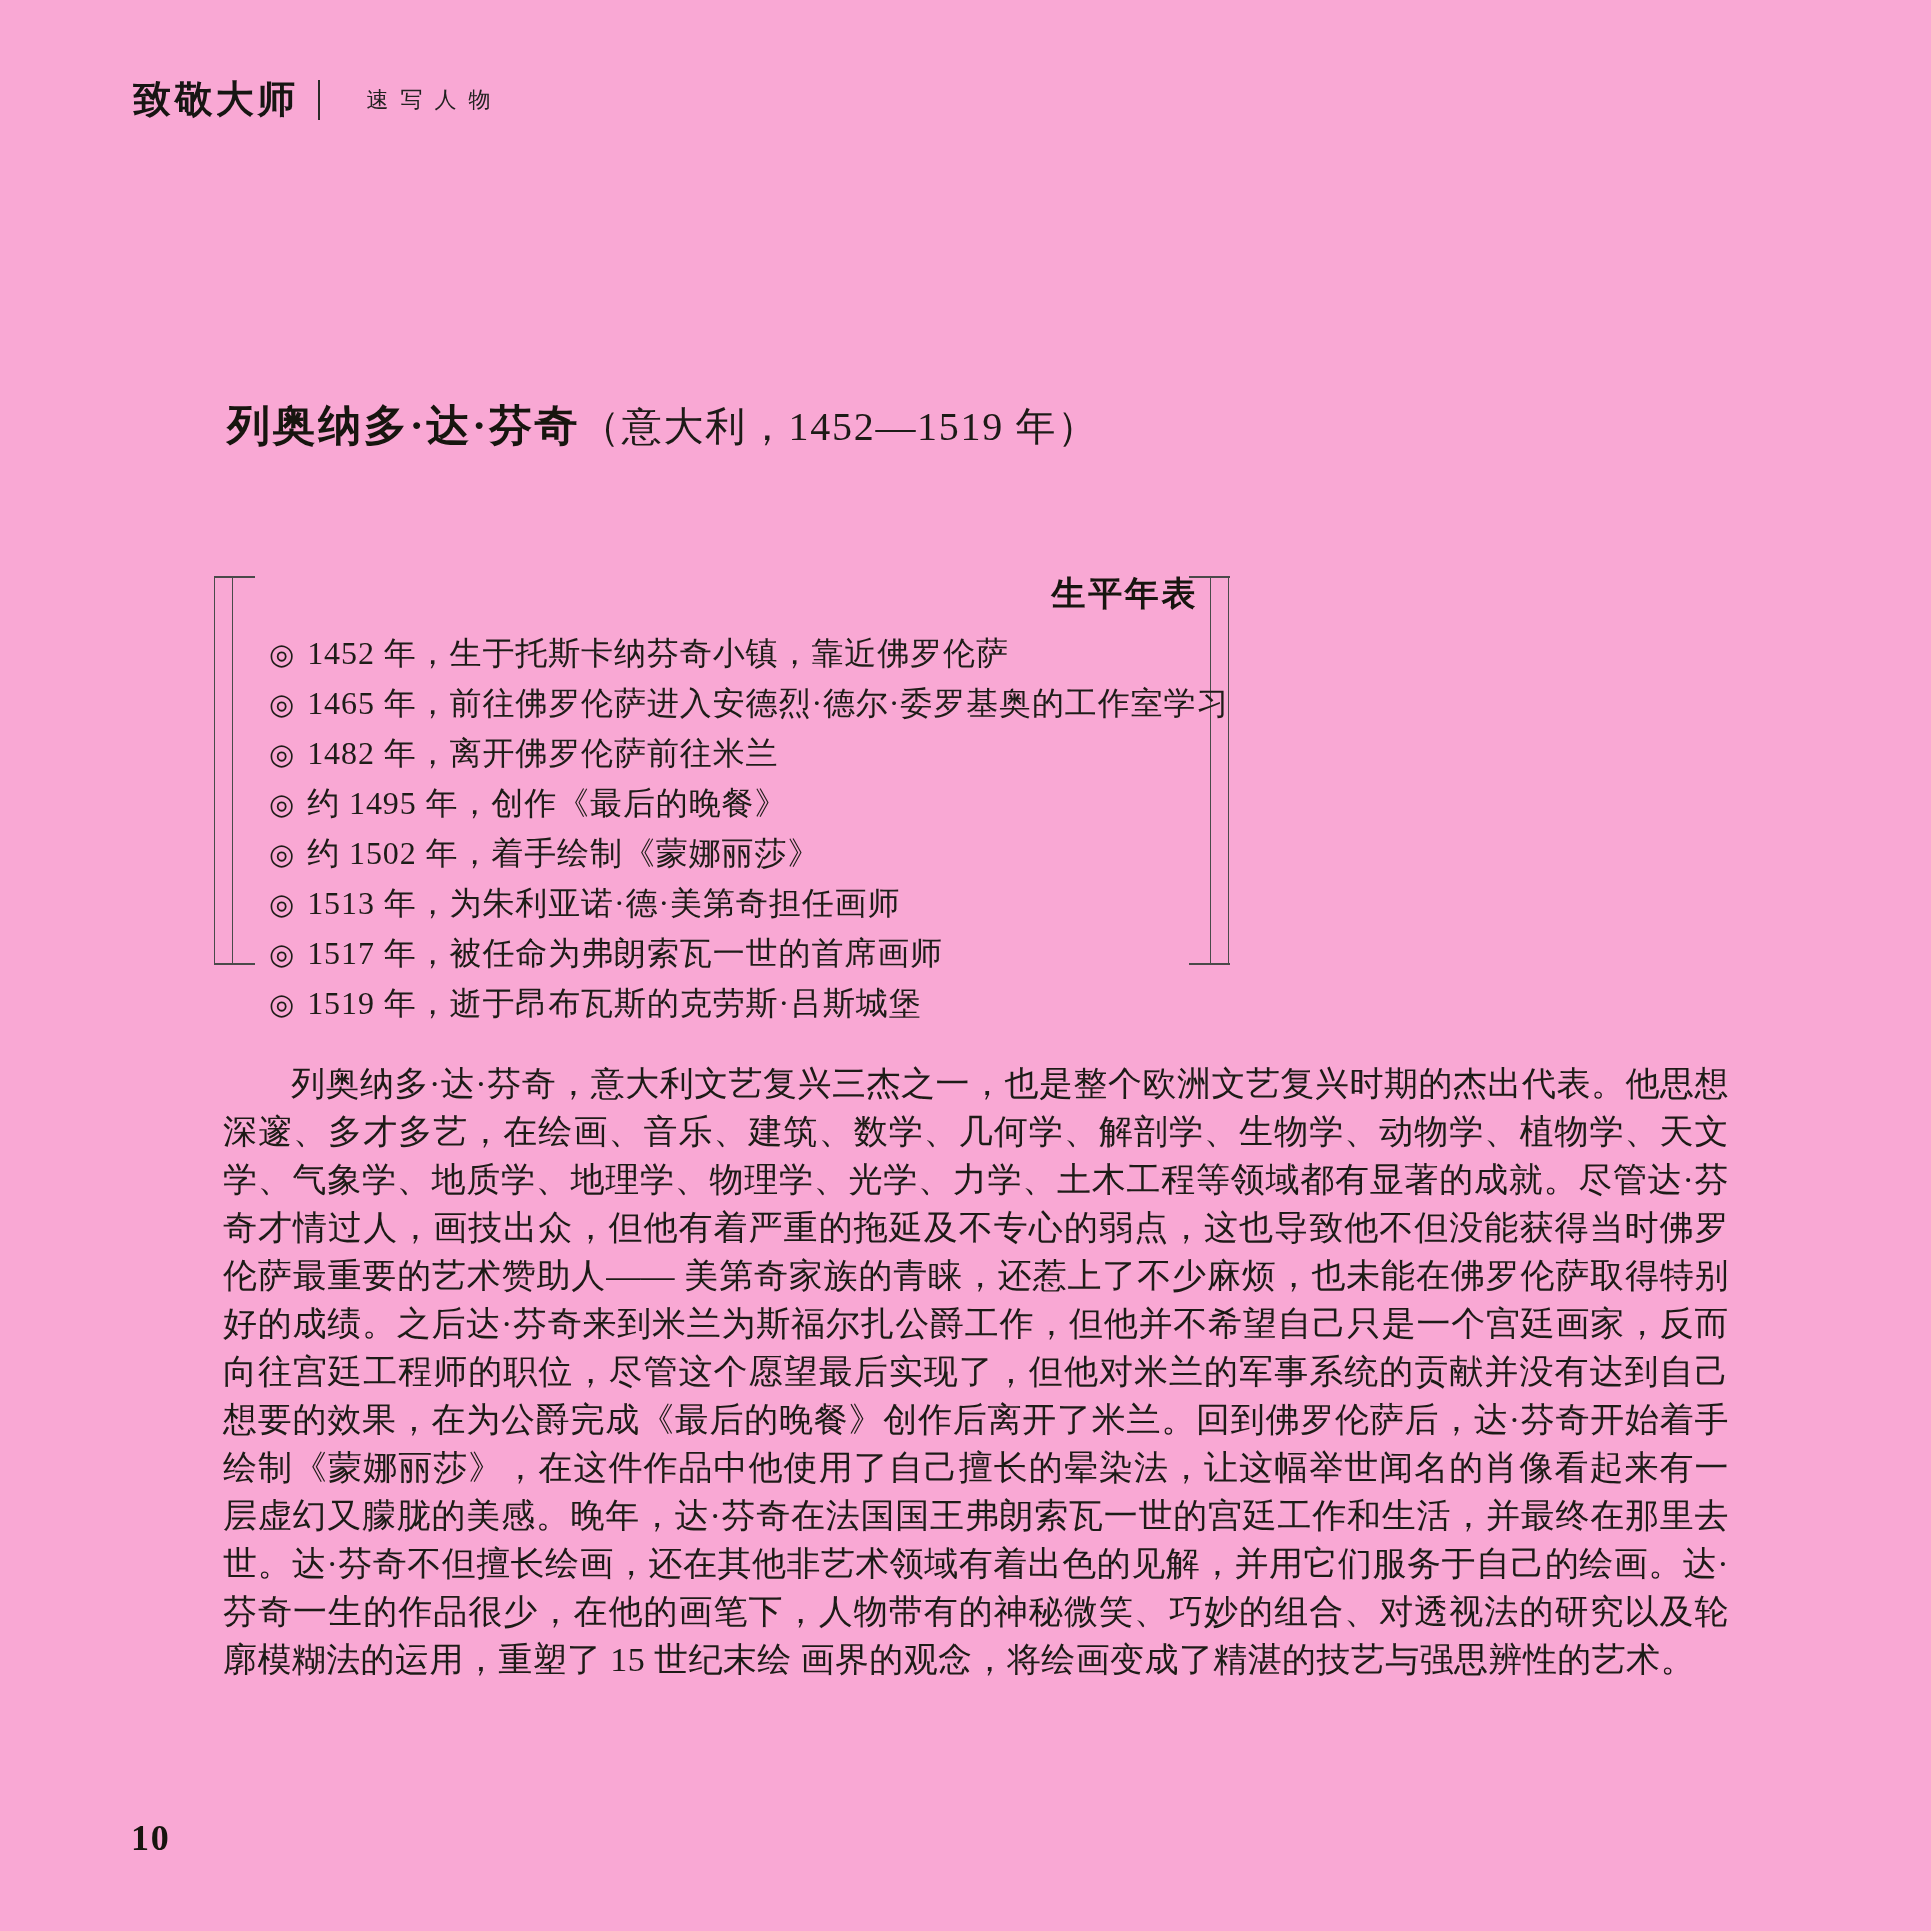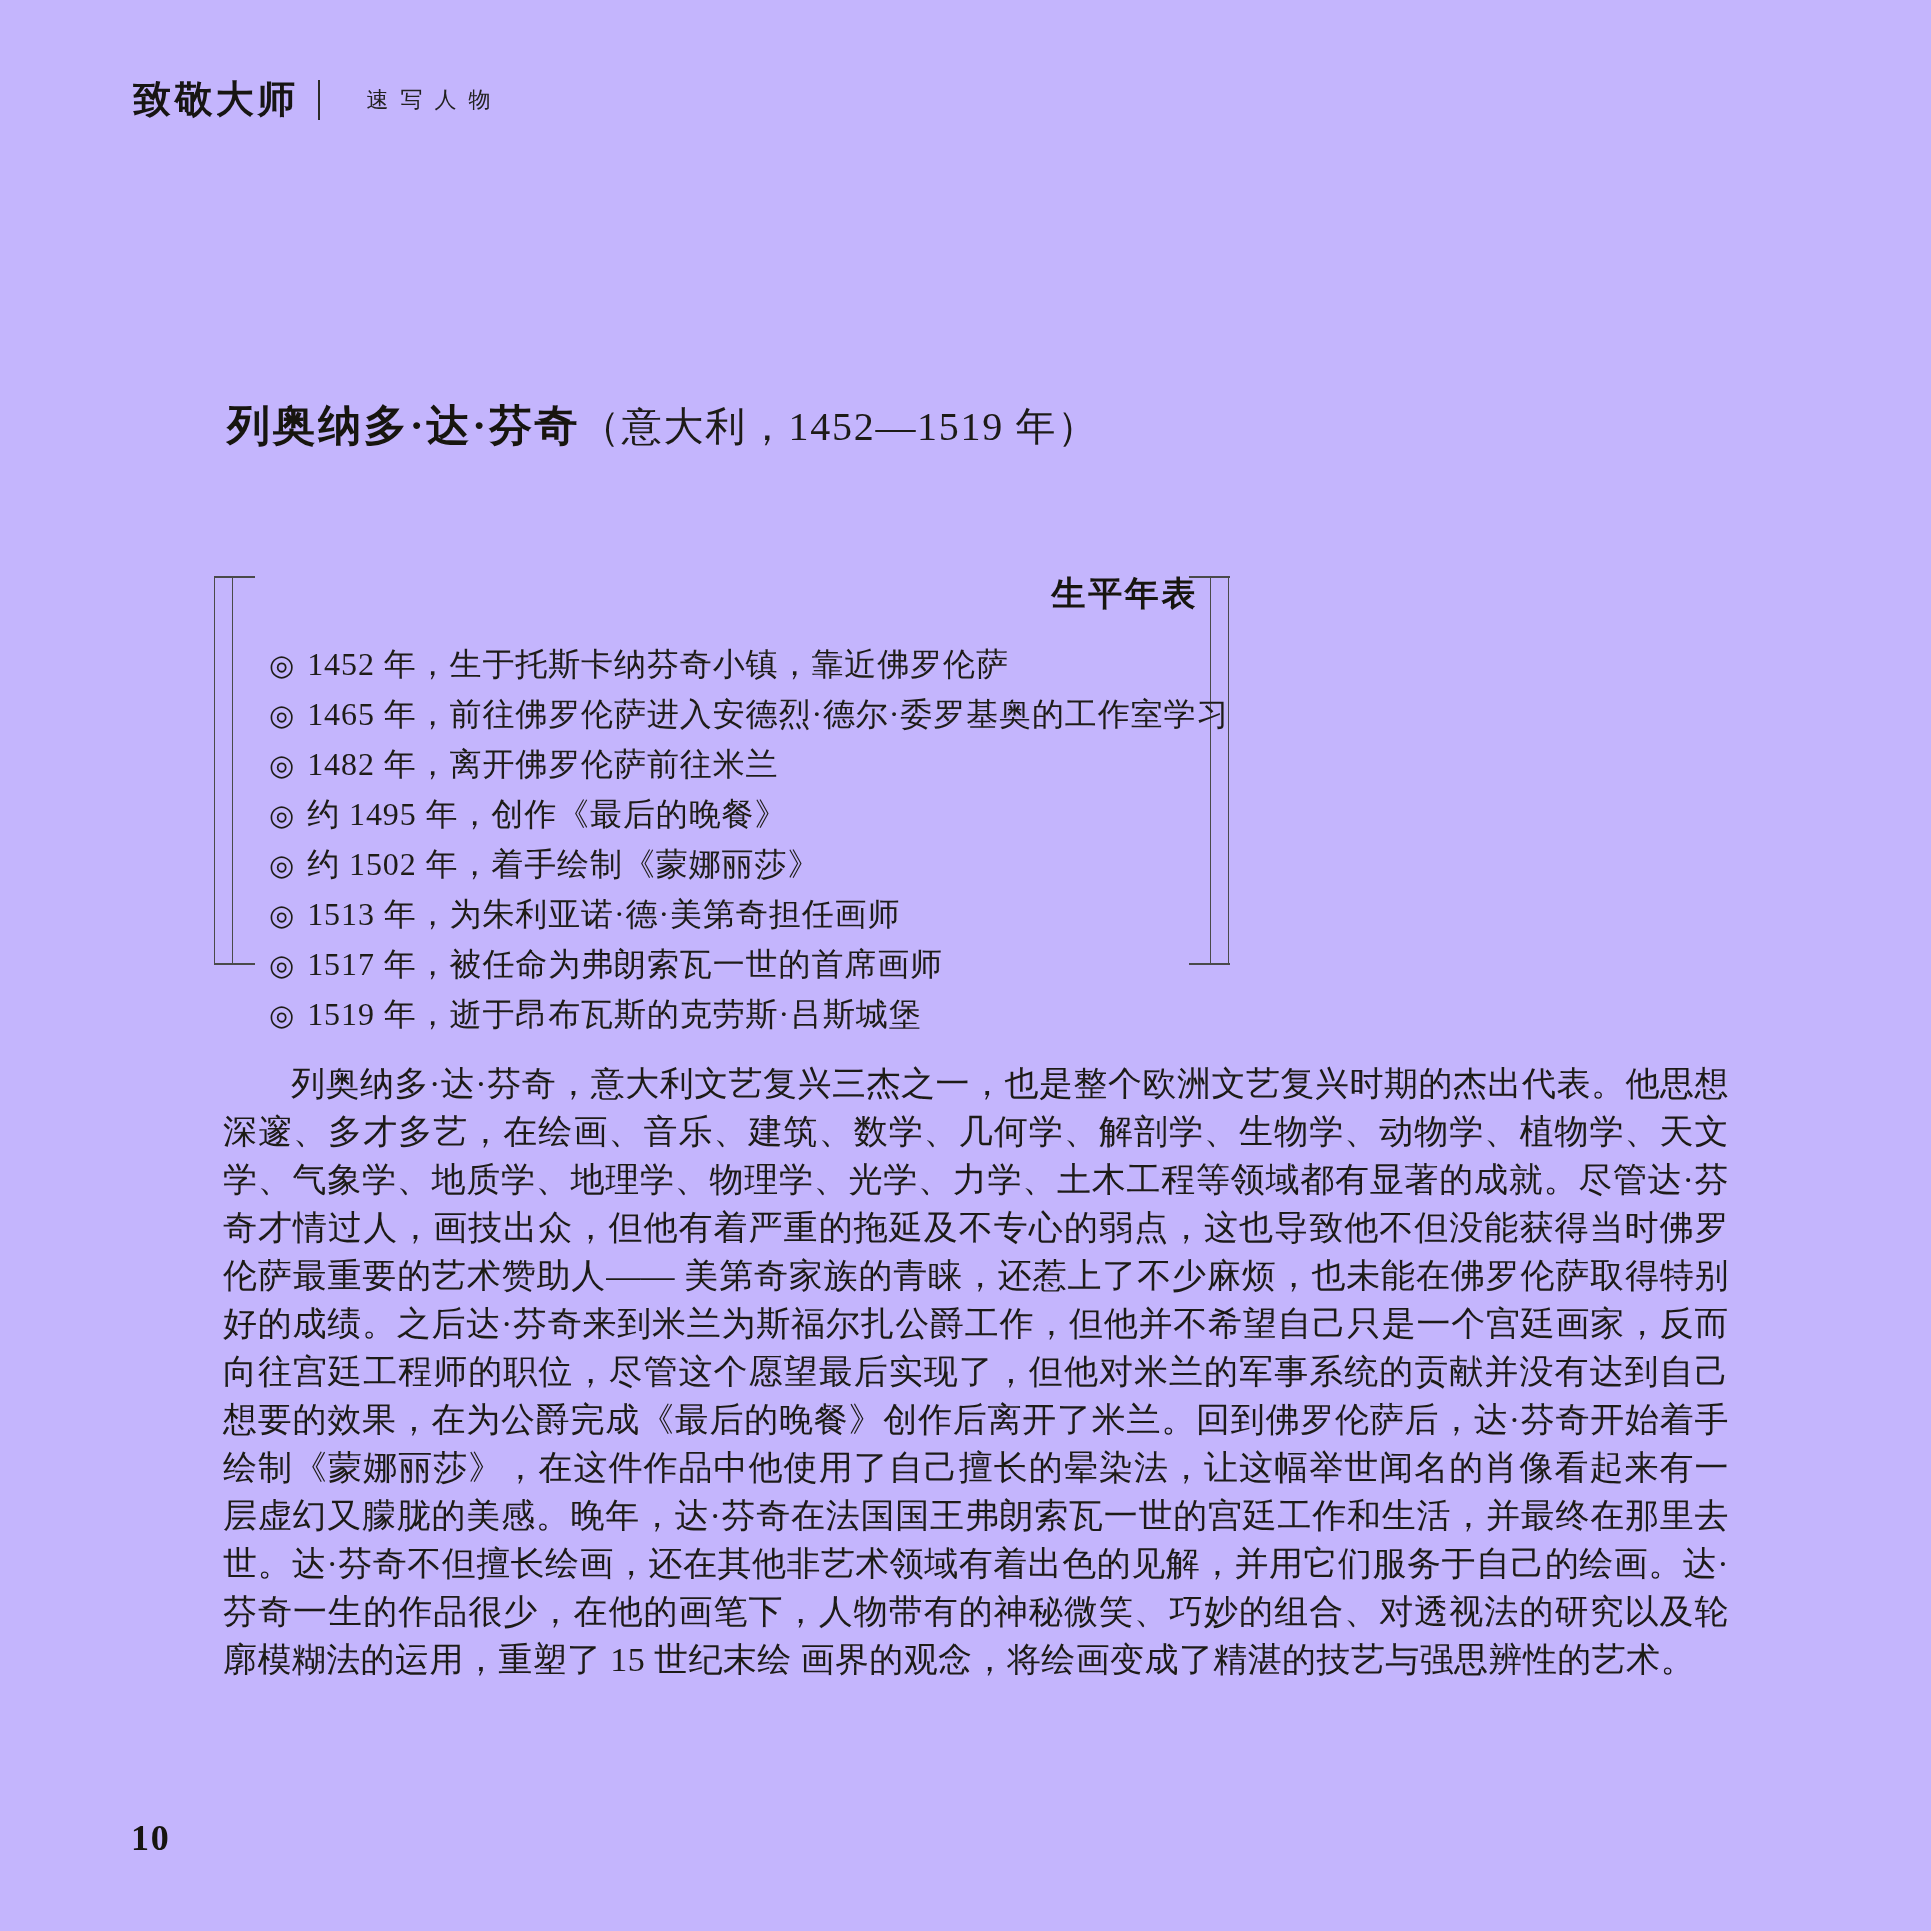--- a/index.html
+++ b/index.html
@@ -5,21 +5,21 @@
   * { margin: 0; padding: 0; box-sizing: border-box; }
   html, body { background: #ffffff; }
   body {
     position: relative;
     width: 1932px;
     height: 1932px;
     font-family: "Liberation Serif", "DejaVu Serif", serif;
     color: #1e1c1a;
     overflow: hidden;
   }
-  .page { position: absolute; inset: 0; background: #c4b5fd; }
+  .page { position: absolute; inset: 0; background: #f9a8d4; }
 
   
   .header {
     position: absolute;
     left: 133px; top: 74px;
     display: flex; align-items: center;
   }
   .header .series {
     font-size: 38px;
     font-weight: bold;
@@ -92,21 +92,21 @@
   }
   .timeline-heading {
     font-size: 34px;
     font-weight: bold;
     letter-spacing: 2.6px;
     color: #17150f;
     text-align: right;
   }
   .timeline-list {
     list-style: none;
-    margin-top: 22px;
+    margin-top: 11px;
   }
   .timeline-list li {
     height: 50px;
     line-height: 50px;
     font-size: 32px;
     letter-spacing: 0.9px;
     white-space: nowrap;
     color: #1e1c18;
   }
   .timeline-list .bullet {

